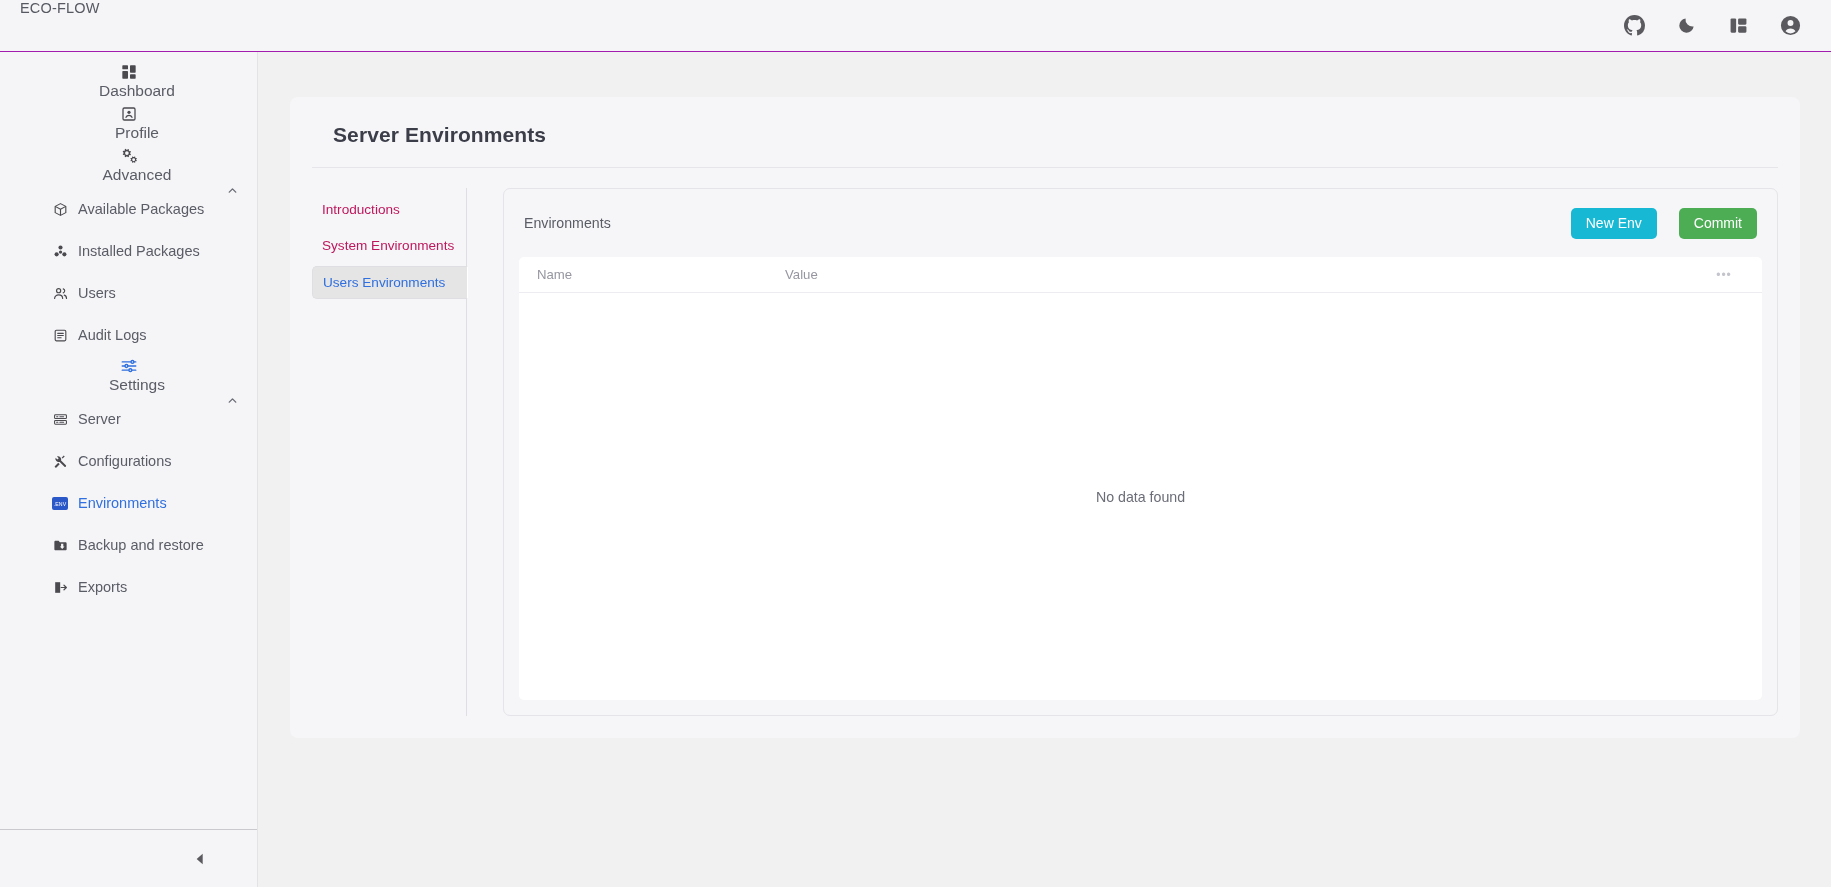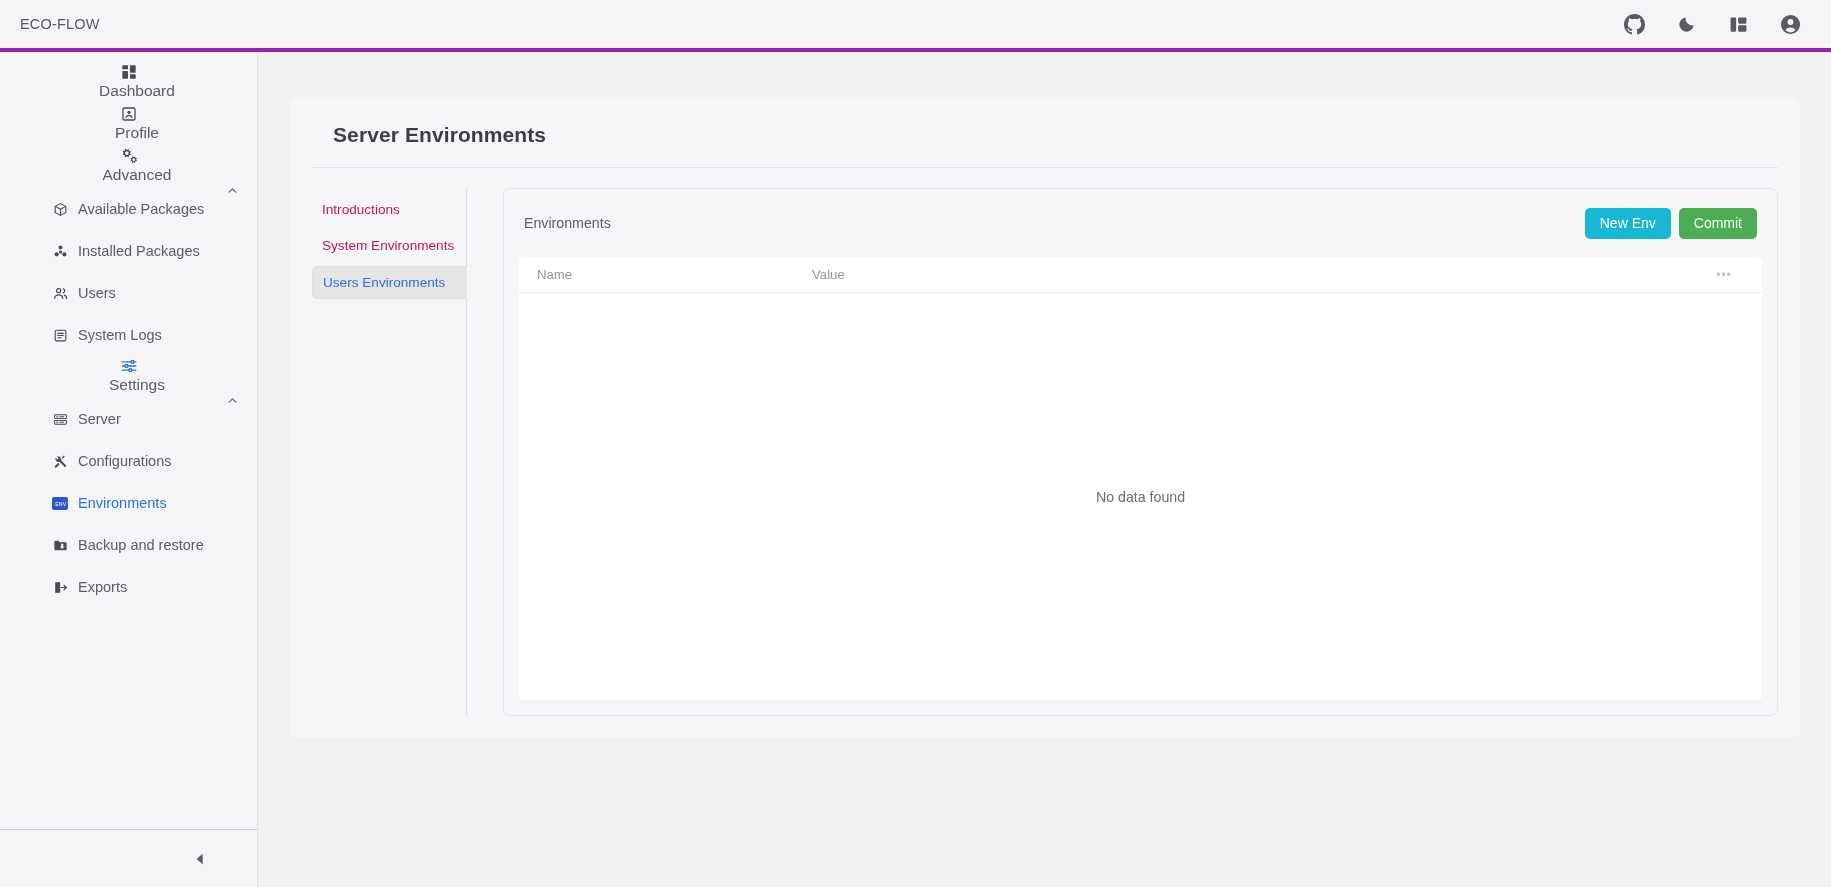--- a/index.html
+++ b/index.html
@@ -8,22 +8,22 @@
     font-family: "Liberation Sans", sans-serif;
     background: #f1f1f1;
     overflow: hidden;
   }
   .app { position: relative; width: 1831px; height: 887px; }
 
   
   .topbar {
     position: absolute; left: 0; top: 0; width: 1831px; height: 52px;
     background: #f5f5f7;
-    border-bottom: 4px solid #a21caf;
-    display: flex; align-items: center;
+    border-bottom: 1px solid #a21caf;
+    display: flex; 
     z-index: 5;
   }
   .brand {
     margin-left: 20px;
     font-size: 14.5px; color: #575962; letter-spacing: .2px;
     white-space: nowrap;
   }
   .topbar-actions {
     margin-left: auto; display: flex; align-items: center; gap: 26px;
     margin-right: 28px;
@@ -144,41 +144,41 @@
     border: 1px solid #e4e4e9;
     border-radius: 7px;
     display: flex; flex-direction: column;
     overflow: hidden;
   }
   .panel-head {
     height: 68px; display: flex; align-items: center;
     padding: 0 20px 0 20px;
   }
   .panel-title { font-size: 14.2px; color: #5a5c66; }
-  .panel-actions { margin-left: auto; display: flex; gap: 8px; }
+  .panel-actions { margin-left: auto; display: flex; gap: 22px; }
   .btn {
     border: none; border-radius: 5px;
     font-size: 14px; color: #fff;
     padding: 0 15px; height: 31px; line-height: 31px;
     cursor: pointer; font-family: inherit;
     white-space: nowrap;
   }
 
   .table-wrap {
     margin: 0 15px 15px 15px;
     background: #ffffff;
     border-radius: 5px;
     flex: 1 1 auto;
     display: flex; flex-direction: column;
     overflow: hidden;
   }
   .thead {
     display: flex; align-items: center;
     height: 36px; border-bottom: 1px solid #ededf1;
-    padding: 0 18px; font-size: 13.2px; color: #9596a0; gap: 27px;
+    padding: 0 18px; font-size: 13.2px; color: #9596a0;
   }
   .th-name { width: 248px; flex: 0 0 248px; }
   .th-value { flex: 1 1 auto; }
   .th-more {
     width: 40px; flex: 0 0 40px; text-align: center;
     color: #c4c4cc; font-size: 12px; letter-spacing: 1px;
     cursor: pointer;
   }
   .tbody {
     flex: 1 1 auto;
@@ -295,21 +295,21 @@
         <span class="nv-label">Users</span>
       </div>
 
       <div class="nav-sub">
         <span class="nv-icon">
           <svg width="15" height="15" viewBox="0 0 24 24" fill="none" stroke="currentColor" stroke-width="1.8" stroke-linecap="round">
               <rect x="3.5" y="3.5" width="17" height="17" rx="2"></rect>
               <path d="M7.5 8.5h9M7.5 12h9M7.5 15.5h5.5"></path>
             </svg>
         </span>
-        <span class="nv-label">System Logs</span>
+        <span class="nv-label">Audit Logs</span>
       </div>
 
       <div class="nav-item">
         <span class="nv-icon">
           <svg width="18" height="18" viewBox="0 0 24 24" fill="none" stroke="#2f6fe0" stroke-width="1.9" stroke-linecap="round">
               <path d="M3 6.5h12M18.5 6.5h2.5M3 12h4M10 12h11M3 17.5h9M15.5 17.5h5.5"></path>
               <circle cx="16.6" cy="6.5" r="1.9" fill="#fff"></circle>
               <circle cx="8.6" cy="12" r="1.9" fill="#fff"></circle>
               <circle cx="13.8" cy="17.5" r="1.9" fill="#fff"></circle>
             </svg>

